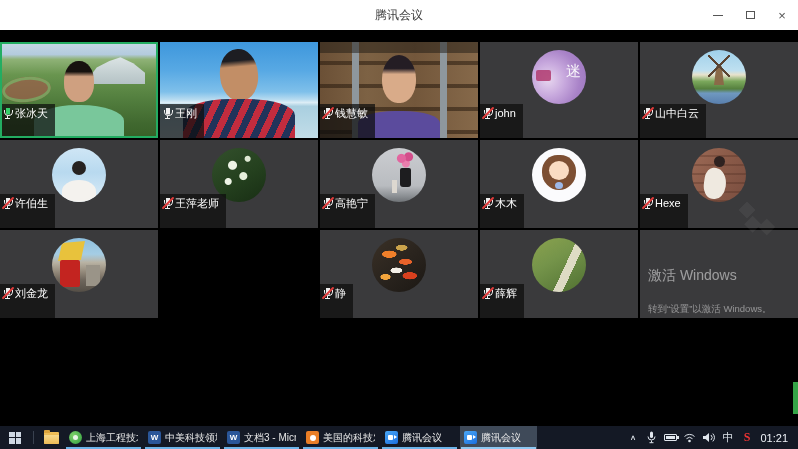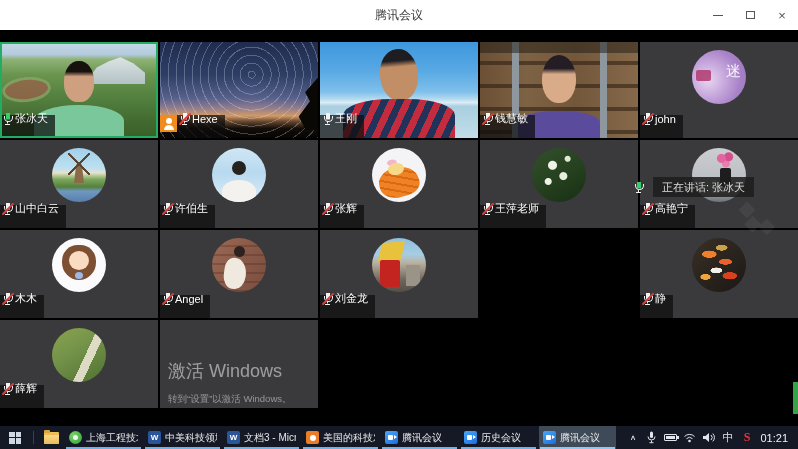--- a/index.html
+++ b/index.html
@@ -21,21 +21,21 @@
   .stage { position:relative; height:396px; background:#000; }
   .grid { position:absolute; top:12px; left:0; width:798px; display:grid;
     grid-template-columns:repeat(5,1fr); grid-template-rows:96px 88px 88px 88px; gap:2px; }
   .tile { position:relative; background:#3a3a3c; overflow:hidden; }
   .tile.empty { background:#000; }
   .tile.active::after { content:""; position:absolute; inset:0; border:2px solid #23ad62; pointer-events:none; z-index:5; }
 
   
   .label-row { position:absolute; left:0; bottom:0; display:flex; align-items:stretch; z-index:4; }
   .name-label { display:flex; align-items:center; background:rgba(12,12,12,0.72);
-    padding:0 7px 16px 2px; height:23px; font-size:11px; color:#fff; }
+    padding:0 7px 16px 2px; height:34px; font-size:11px; color:#fff; }
   .host-badge { width:17px; height:17px; background:#f08c1e; position:relative; flex:0 0 17px; }
   .host-badge::before { content:""; position:absolute; left:5.5px; top:3px; width:6px; height:6px; border-radius:50%; background:#fff; }
   .host-badge::after { content:""; position:absolute; left:3.5px; top:10px; width:10px; height:5px; border-radius:5px 5px 0 0; background:#fff; }
 
   
   .mic { width:11px; height:13px; position:relative; flex:0 0 11px; margin-right:2px;
     background:
       linear-gradient(#f2f2f2,#f2f2f2) 3.5px 1px / 4px 6.5px no-repeat,
       linear-gradient(#f2f2f2,#f2f2f2) 5px 9px / 1px 2.5px no-repeat,
       linear-gradient(#f2f2f2,#f2f2f2) 3px 11.5px / 5px 1px no-repeat; }
@@ -170,22 +170,22 @@
       linear-gradient(115deg, transparent 0 58%, rgba(235,228,210,0.9) 58% 70%, transparent 70%),
       linear-gradient(150deg,#8aa24e 0%,#75944a 40%,#5f7f3c 75%,#51702f 100%); }
 
   
   .speaking { position:absolute; left:633px; top:147px; display:flex; align-items:center; z-index:8; }
   .speaking .mic { margin-right:9px; }
   .speaking-box { background:rgba(30,30,30,0.88); color:#dedede; font-size:11px; padding:2.5px 9px; white-space:nowrap; }
   .wm-diamonds { position:absolute; left:741px; top:174px; width:12px; height:12px; background:rgba(255,255,255,0.055);
     transform:rotate(45deg); box-shadow:14px 6px 0 rgba(255,255,255,0.055), 26px -2px 0 rgba(255,255,255,0.05); z-index:7; }
   .activation { position:absolute; left:8px; bottom:2px; color:rgba(255,255,255,0.5); z-index:4; }
-  .activation .l1 { font-size:18px; }
-  .activation .l2 { font-size:9.5px; margin-top:10px; color:rgba(255,255,255,0.45); }
+  .activation .l1 { font-size:14px; }
+  .activation .l2 { font-size:9.5px; margin-top:18px; color:rgba(255,255,255,0.45); }
   .edge-scroll { position:absolute; right:0; top:352px; width:5px; height:32px; background:#35a447; z-index:9; }
 
   
   .taskbar { height:23px; background:#141925; display:flex; align-items:stretch; position:relative; }
   .tb-btn { display:flex; align-items:center; justify-content:center; }
   .start { width:30px; }
   .win-logo { width:12px; height:12px; background:
       linear-gradient(#141925,#141925) 5.5px 0/1px 12px no-repeat,
       linear-gradient(#141925,#141925) 0 5.5px/12px 1px no-repeat, #cfd8e3; }
   .tb-sep { width:1px; background:#39414f; margin:5px 3px; }
@@ -243,30 +243,20 @@
     <div class="tile t-zbt active">
       <div class="vbg"></div>
       <div class="person"></div>
       <div class="label-row">
         <span class="name-label">
             <i class="mic live"></i>
             <span>张冰天</span>
           </span>
       </div>
     </div>
-    <div class="tile t-hexe">
-      <div class="vbg"></div>
-      <div class="label-row">
-        <span class="host-badge"></span>
-        <span class="name-label">
-            <i class="mic muted"></i>
-            <span>Hexe</span>
-          </span>
-      </div>
-    </div>
     <div class="tile t-wg">
       <div class="vbg"></div>
       <div class="person"></div>
       <div class="label-row">
         <span class="name-label">
             <i class="mic"></i>
             <span>王刚</span>
           </span>
       </div>
     </div>
@@ -303,29 +293,20 @@
     </div>
     <div class="tile">
       <div class="avatar av-back"></div>
       <div class="label-row">
         <span class="name-label">
             <i class="mic muted"></i>
             <span>许伯生</span>
           </span>
       </div>
     </div>
-    <div class="tile">
-      <div class="avatar av-tigger"></div>
-      <div class="label-row">
-        <span class="name-label">
-            <i class="mic muted"></i>
-            <span>张辉</span>
-          </span>
-      </div>
-    </div>
 
     <div class="tile">
       <div class="avatar av-orchid"></div>
       <div class="label-row">
         <span class="name-label">
             <i class="mic muted"></i>
             <span>王萍老师</span>
           </span>
       </div>
     </div>
@@ -345,21 +326,21 @@
             <i class="mic muted"></i>
             <span>木木</span>
           </span>
       </div>
     </div>
     <div class="tile">
       <div class="avatar av-angel"></div>
       <div class="label-row">
         <span class="name-label">
             <i class="mic muted"></i>
-            <span>Angel</span>
+            <span>Hexe</span>
           </span>
       </div>
     </div>
     <div class="tile">
       <div class="avatar av-bus"></div>
       <div class="label-row">
         <span class="name-label">
             <i class="mic muted"></i>
             <span>刘金龙</span>
           </span>
@@ -386,24 +367,20 @@
       </div>
     </div>
     <div class="tile">
       <div class="activation">
         <div class="l1">激活 Windows</div>
         <div class="l2">转到“设置”以激活 Windows。</div>
       </div>
     </div>
   </div>
 
-  <div class="speaking">
-    <i class="mic live"></i>
-    <span class="speaking-box">正在讲话: 张冰天</span>
-  </div>
   <div class="wm-diamonds"></div>
   <div class="edge-scroll"></div>
 </div>
 
 <div class="taskbar">
   <div class="tb-btn start">
       <span class="win-logo"></span>
     </div>
   <div class="tb-sep"></div>
   <div class="tb-btn explorer">
@@ -422,24 +399,20 @@
     <span class="ti ti-word">W</span>
     <span class="task-label">文档3 - Microsoft...</span>
   </div>
   <div class="task-item">
     <span class="ti ti-orange"></span>
     <span class="task-label">美国的科技发展轨...</span>
   </div>
   <div class="task-item">
     <span class="ti ti-meet"></span>
     <span class="task-label">腾讯会议</span>
-  </div>
-  <div class="task-item">
-    <span class="ti ti-meet"></span>
-    <span class="task-label">历史会议</span>
   </div>
   <div class="task-item active">
     <span class="ti ti-meet"></span>
     <span class="task-label">腾讯会议</span>
   </div>
 
   <div class="tray">
     <span class="tray-ic chev">∧</span>
     <span class="tray-ic">
       <svg width="11" height="13" viewBox="0 0 11 13">

